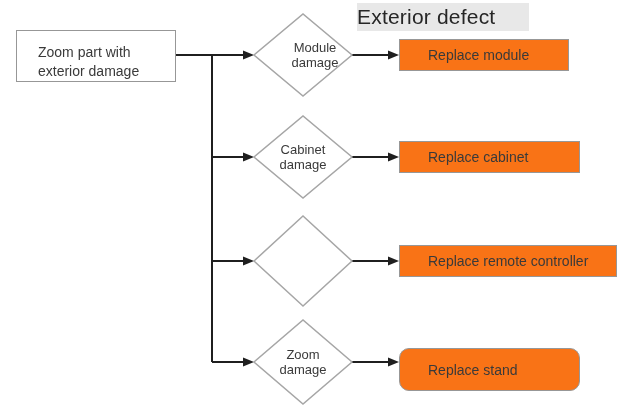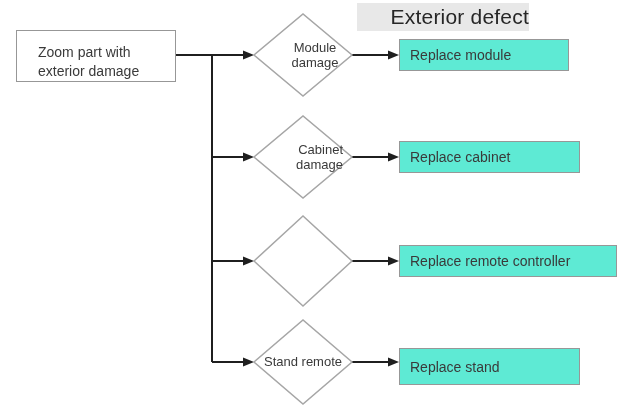--- a/index.html
+++ b/index.html
@@ -21,46 +21,46 @@
     width: 623px; height: 415px;
   }
   .title-banner {
     position: absolute;
     left: 357px; top: 3px;
     width: 172px; height: 28px;
     background: #e8e8e8;
     color: #262626;
     font-size: 21px;
     line-height: 28px;
-    text-align: right;
+    text-align: left;
     letter-spacing: 0.2px;
   }
   .start-box {
     position: absolute;
     left: 16px; top: 30px;
     width: 160px; height: 52px;
     border: 1px solid #979797;
     background: #ffffff;
     box-sizing: border-box;
     display: flex;
     align-items: flex-end;
     padding-left: 21px;
     padding-right: 6px;
     color: #3a3a3a;
     font-size: 14px;
     line-height: 1.35;
   }
   .action-box {
     position: absolute;
     border: 1px solid #979797;
-    background: #5eead4;
+    background: #f97316;
     box-sizing: border-box;
     display: flex;
     align-items: center;
-    padding-left: 10px;
+    padding-left: 28px;
     color: #3a3a3a;
     font-size: 14px;
     white-space: nowrap;
   }
   .diamond-label {
     position: absolute;
     width: 80px;
     text-align: center;
     color: #3a3a3a;
     font-size: 13px;
@@ -107,29 +107,29 @@
     </g>
   </svg>
 
   <div class="title-banner">Exterior defect</div>
 
   <div class="start-box">
     <span>Zoom part with exterior damage</span>
   </div>
 
   <div class="diamond-label" style="left:315px; top:55px;">Module damage</div>
-  <div class="diamond-label" style="left:303px; top:157px;text-align:right;">Cabinet damage</div>
-  <div class="diamond-label" style="left:303px; top:362px;">Stand remote</div>
+  <div class="diamond-label" style="left:303px; top:157px;">Cabinet damage</div>
+  <div class="diamond-label" style="left:303px; top:362px;">Zoom damage</div>
 
   <div class="action-box" style="left:399px; top:39px;  width:170px; height:32px;">
     <span>Replace module</span>
   </div>
   <div class="action-box" style="left:399px; top:245px; width:218px; height:32px;">
     <span>Replace remote controller</span>
   </div>
   <div class="action-box" style="left:399px; top:141px; width:181px; height:32px;">
     <span>Replace cabinet</span>
   </div>
-  <div class="action-box" style="left:399px; top:348px; width:181px; height:37px;">
+  <div class="action-box" style="left:399px; top:348px; width:181px; height:43px;border-radius:10px;">
     <span>Replace stand</span>
   </div>
 
 </div>
 
 </body></html>

